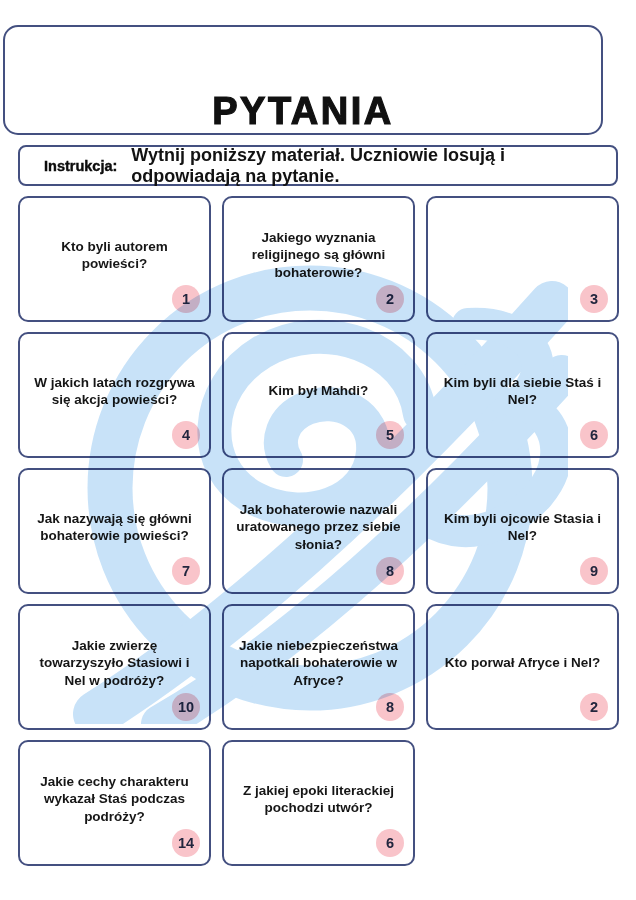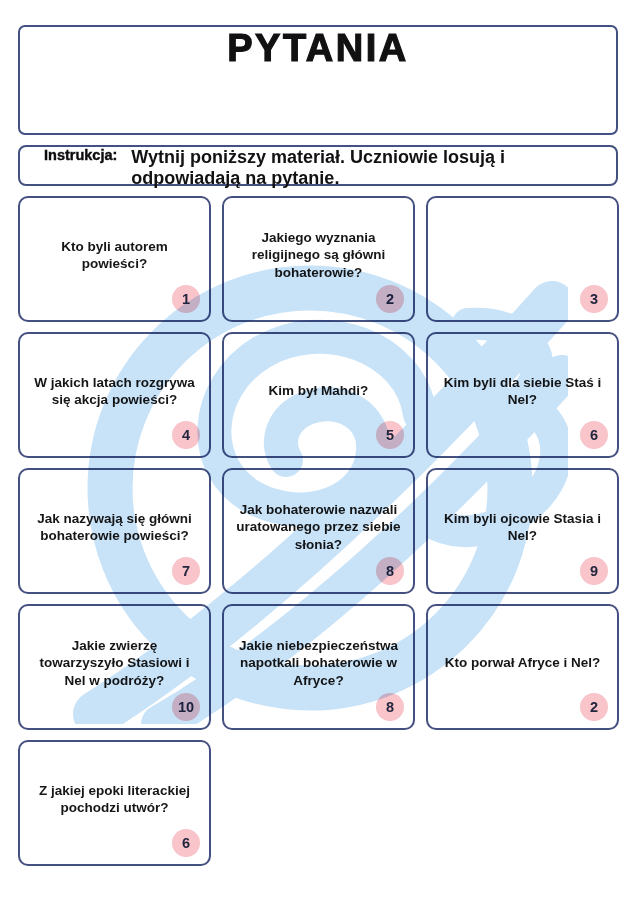--- a/index.html
+++ b/index.html
@@ -12,33 +12,33 @@
   html,body{margin:0;padding:0;}
   body{
     width:636px;height:900px;background:#ffffff;
     font-family:"Liberation Sans","DejaVu Sans",sans-serif;
     color:var(--text-dark);
     position:relative;overflow:hidden;
   }
   .page{position:relative;width:636px;height:900px;background:#fff;}
 
   .title-box{
-    position:absolute;left:18px;top:25px;width:600px;height:110px;
-    border:2.5px solid var(--border-navy);border-radius:7px;background:#fff;
-    display:flex;align-items:flex-start;justify-content:center;
+    position:absolute;left:3px;top:25px;width:600px;height:110px;
+    border:2.5px solid var(--border-navy);border-radius:15px;background:#fff;
+    display:flex;align-items:flex-end;justify-content:center;
   }
   .page-title{
     font-size:38px;font-weight:800;letter-spacing:2.5px;color:#111;
     -webkit-text-stroke:1.2px #111;
   }
 
   .instruction-box{
     position:absolute;left:18px;top:145px;width:600px;height:41px;
     border:2.5px solid var(--border-navy);border-radius:8px;background:#fff;
-    display:flex;align-items:flex-start;padding-left:24px;
+    display:flex;align-items:center;padding-left:24px;
   }
   .instruction-label{
     font-weight:800;font-size:14.5px;margin-right:14px;color:#0d0d0d;
     -webkit-text-stroke:0.4px #0d0d0d;
   }
   .instruction-text{font-weight:600;font-size:18px;color:#121212;}
 
   .card-grid{
     position:absolute;left:18px;top:196px;width:601px;
     display:grid;grid-template-columns:repeat(3,193px);
@@ -137,20 +137,24 @@
       <div class="card-question">Jakie niebezpieczeństwa napotkali bohaterowie w Afryce?</div>
       <div class="card-badge">8</div>
     </div>
 
 
     <div class="card">
       <div class="card-question">Kto porwał Afryce i Nel?</div>
       <div class="card-badge">2</div>
     </div>
 
+    <div class="card">
+      <div class="card-question">Jakie cechy charakteru wykazał Staś podczas podróży?</div>
+      <div class="card-badge">14</div>
+    </div>
 
     <div class="card">
       <div class="card-question">Z jakiej epoki literackiej pochodzi utwór?</div>
       <div class="card-badge">6</div>
     </div>
   </div>
 
   <svg class="watermark" viewBox="0 0 500 462" aria-hidden="true">
 
     <circle cx="242" cy="226" r="200" stroke-width="45"></circle>

